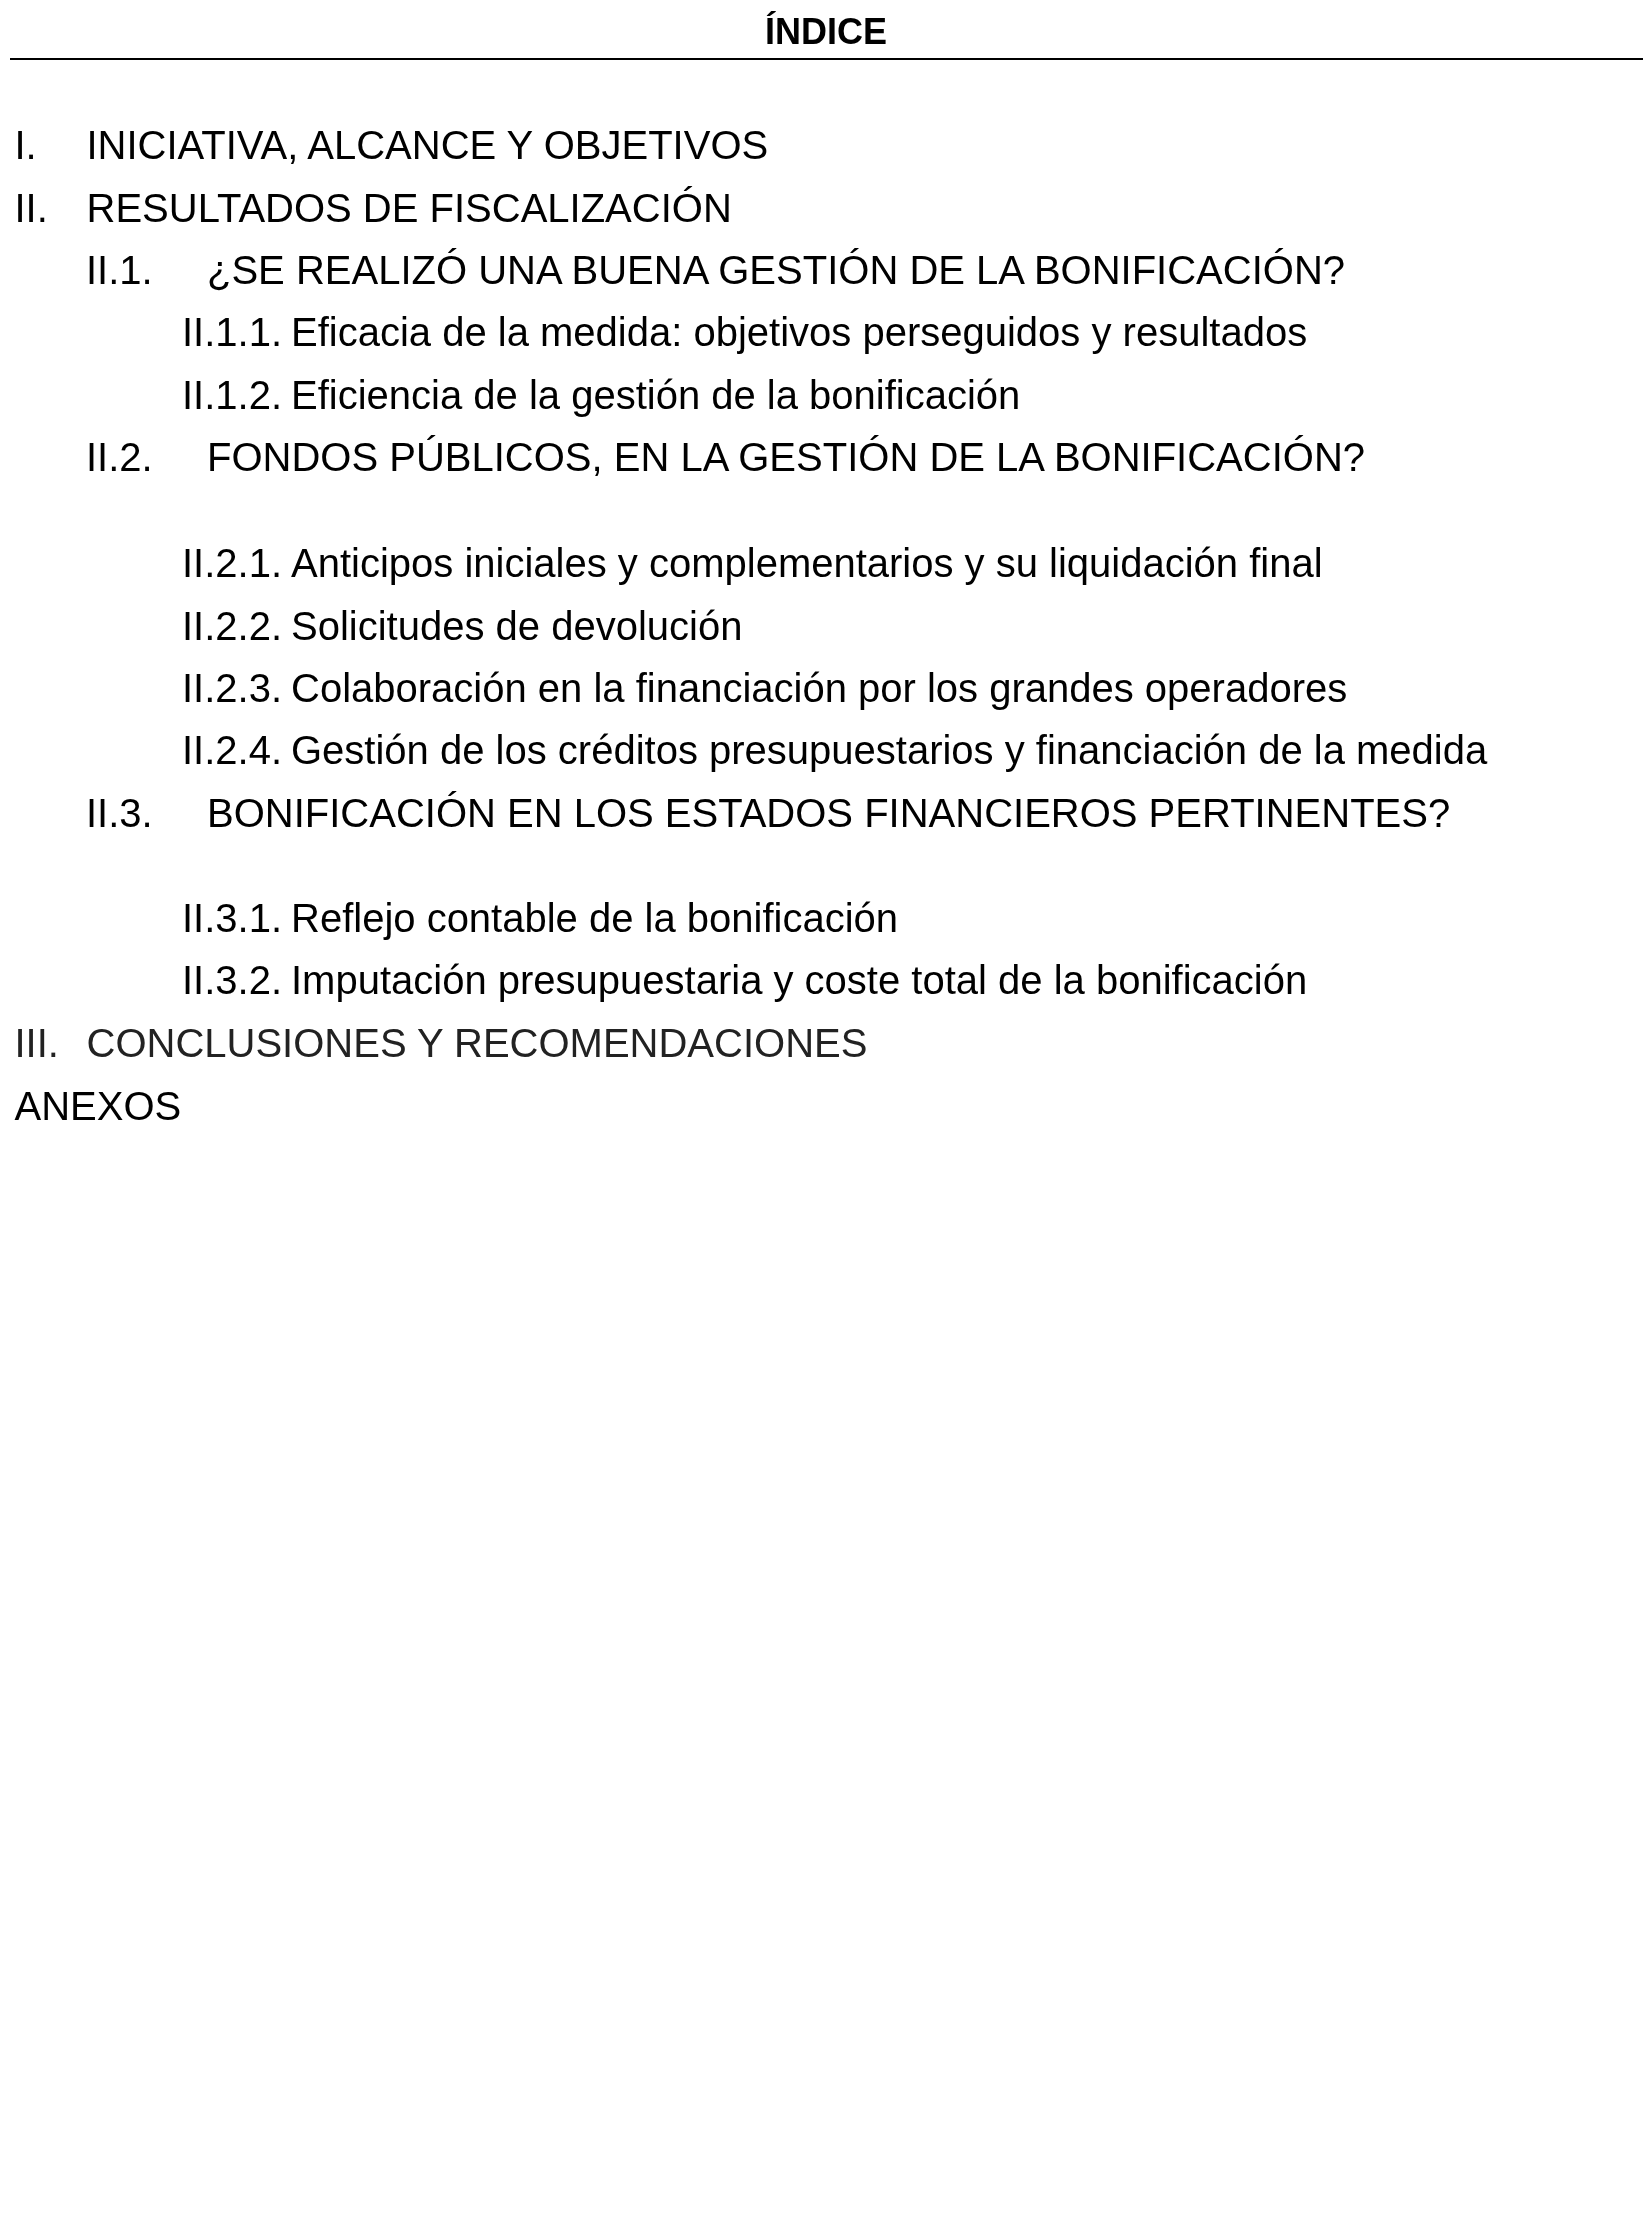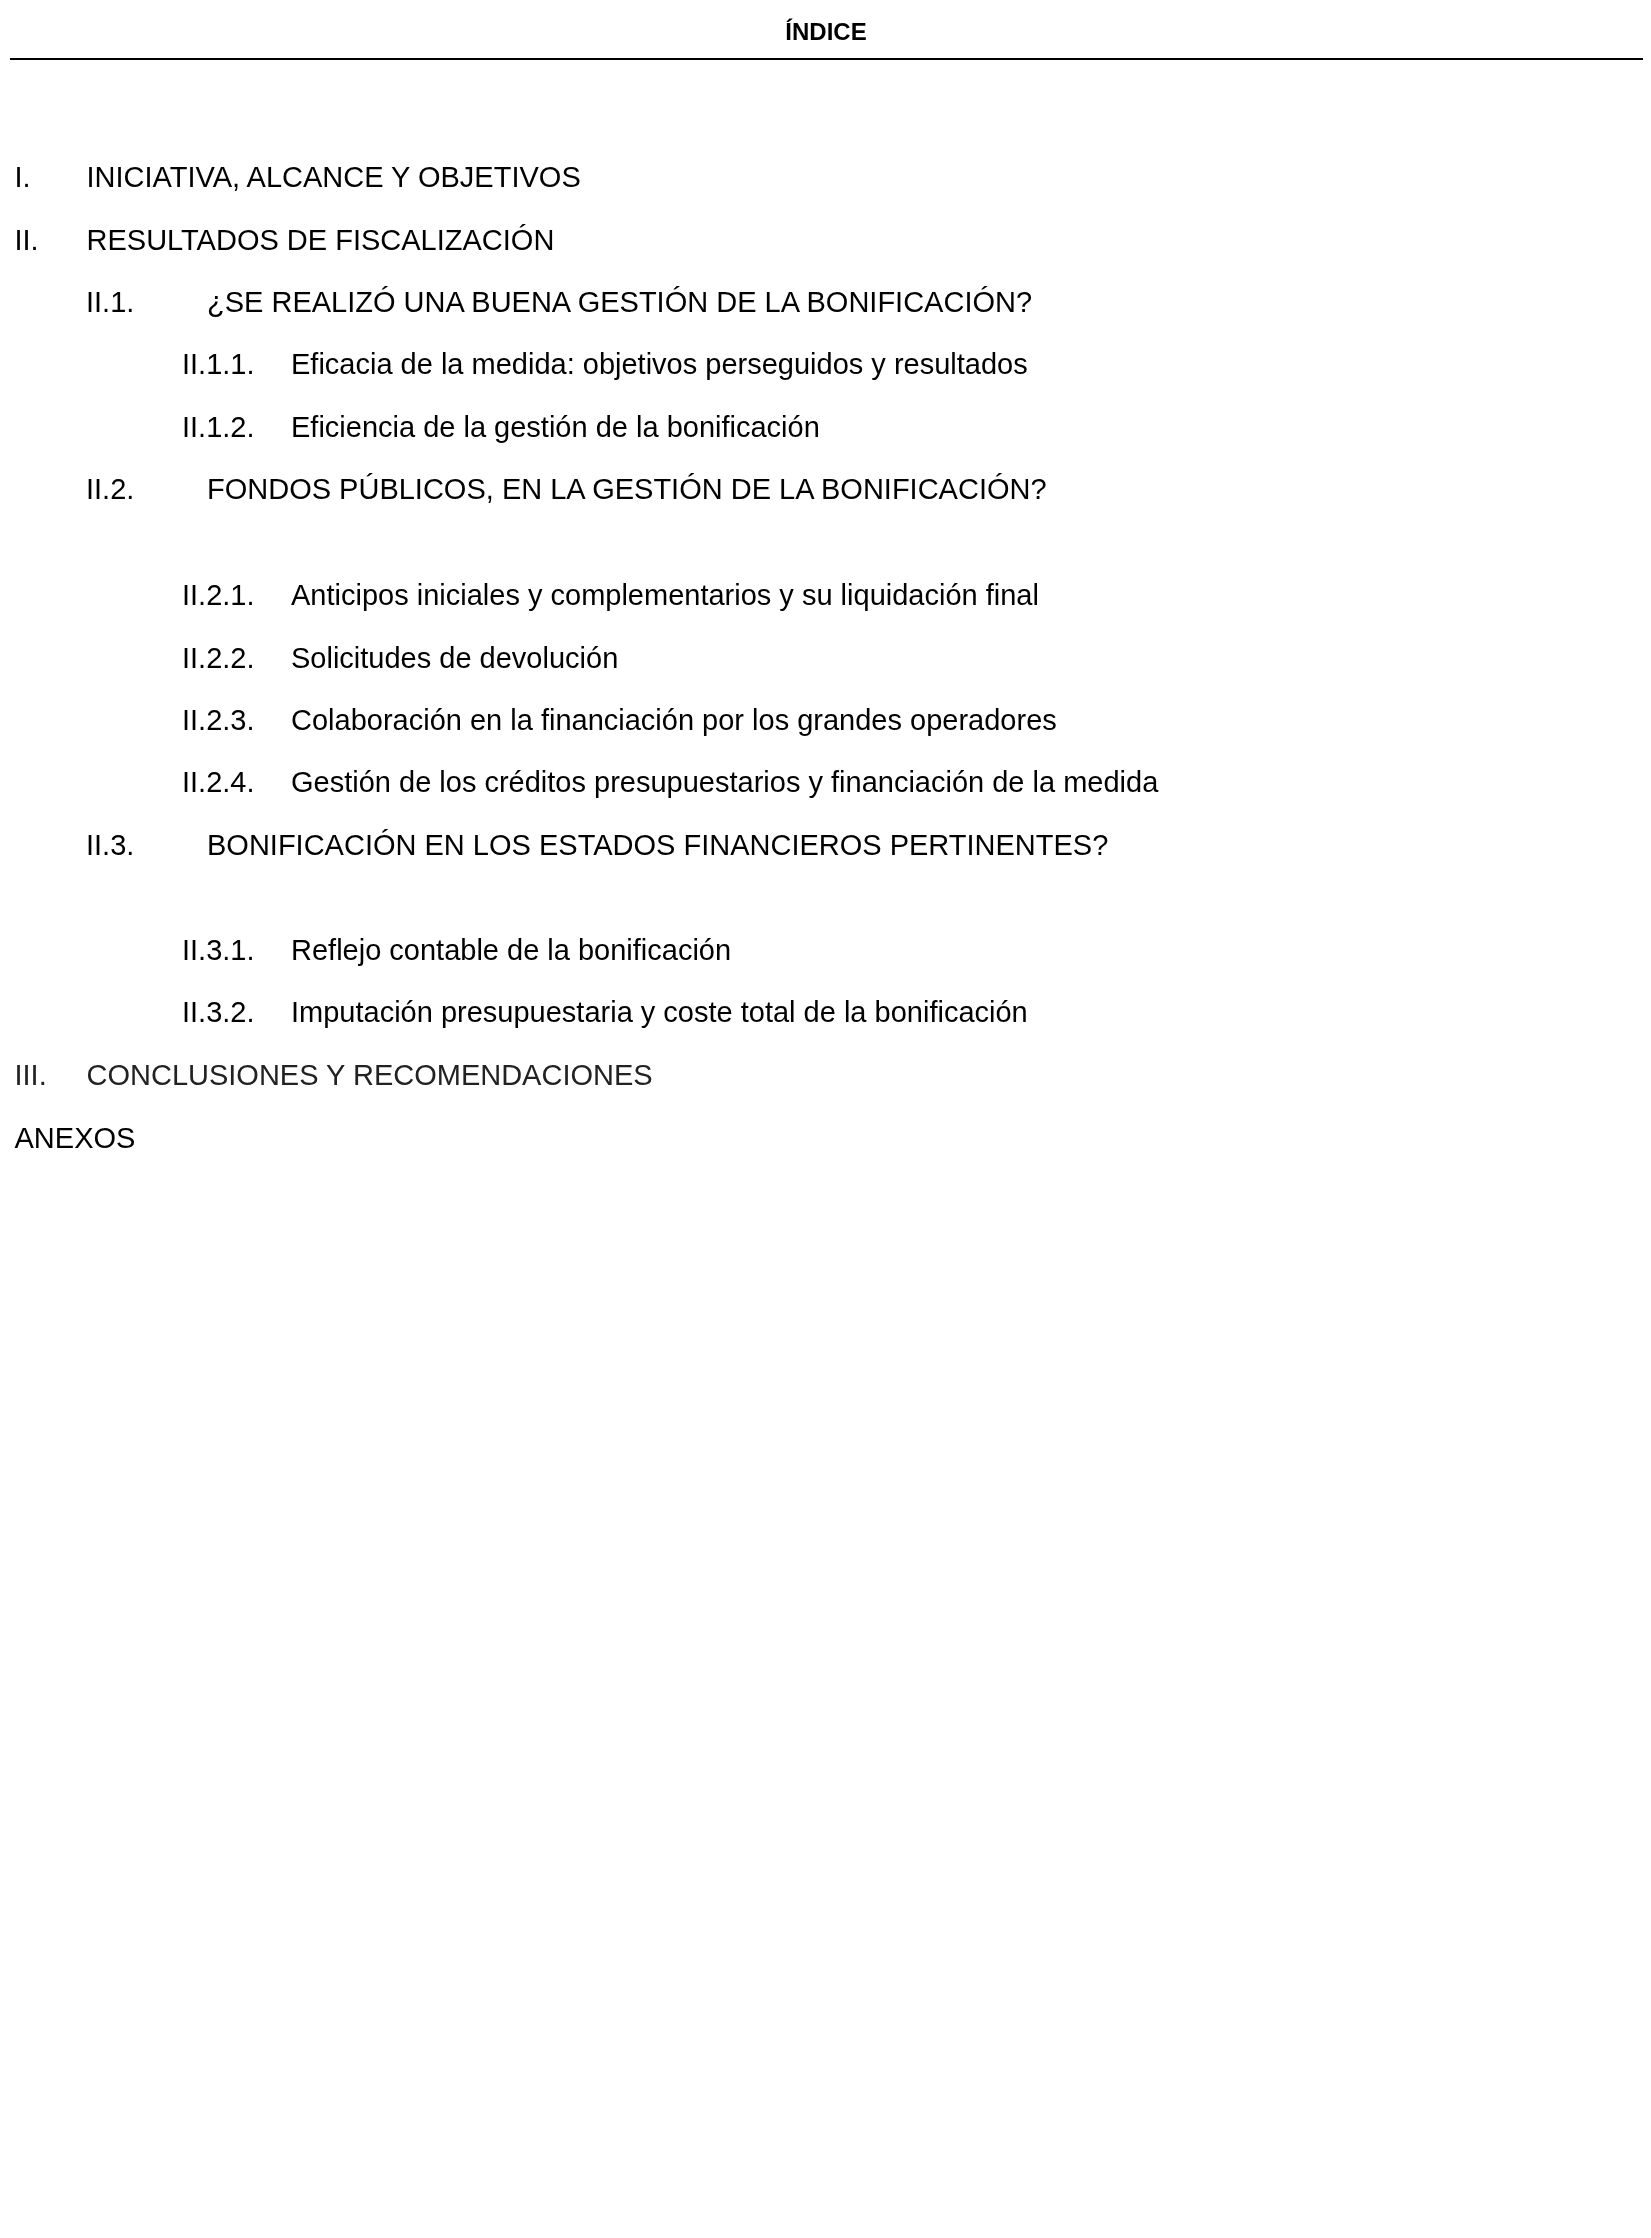--- a/index.html
+++ b/index.html
@@ -2,27 +2,27 @@
 <html style="font-size:13px"><head>
 <meta charset="utf-8">
 <style>
   html, body { margin: 0; padding: 0; background: #ffffff; }
   body {
     width: 1652px; height: 2239px; position: relative; overflow: hidden;
     font-family: "Liberation Sans", sans-serif; color: #000000;
   }
   .title {
     position: absolute; left: 0; top: 11.3px; width: 1652px; text-align: center;
-    font-size: 24px; font-weight: bold; line-height: 42px;
+    font-size: 36px; font-weight: bold; line-height: 42px;
   }
   .rule {
     position: absolute; left: 9.7px; top: 58px; width: 1633px; height: 2.4px; background: #000;
   }
   .entry {
-    position: absolute; font-size: 29px; line-height: 42px; white-space: nowrap; margin-top: 32px;
+    position: absolute; font-size: 40px; line-height: 42px; white-space: nowrap;
   }
   .entry .num { position: absolute; left: 0; top: 0; }
   .entry .txt { position: absolute; top: 0; }
   .lvl1 { left: 14.5px; }
   .lvl1 .txt { left: 72px; text-align: center; }
   .lvl2 { left: 86px; }
   .lvl2 .txt { left: 86px; margin-left: 35px; }
   .lvl3 { left: 182px; }
   .lvl3 .txt { left: 103px; margin-left: 6px; }
   .wrap .txt { white-space: normal; width: 1342px; text-align: justify; text-align-last: left; }

